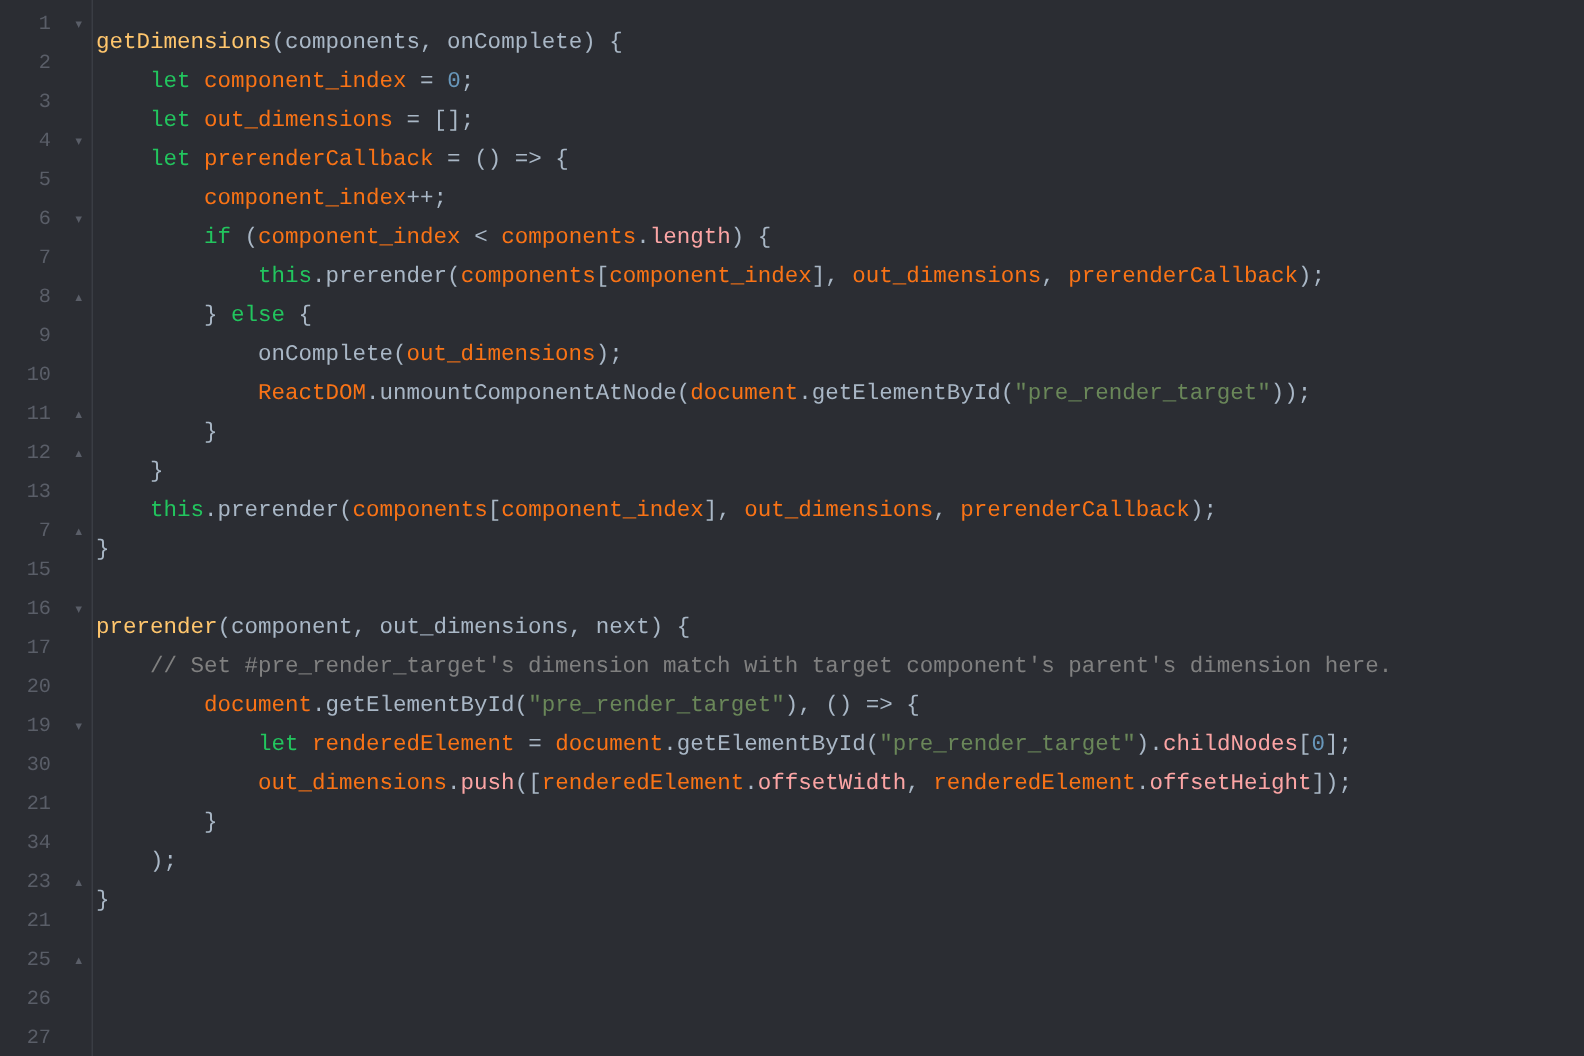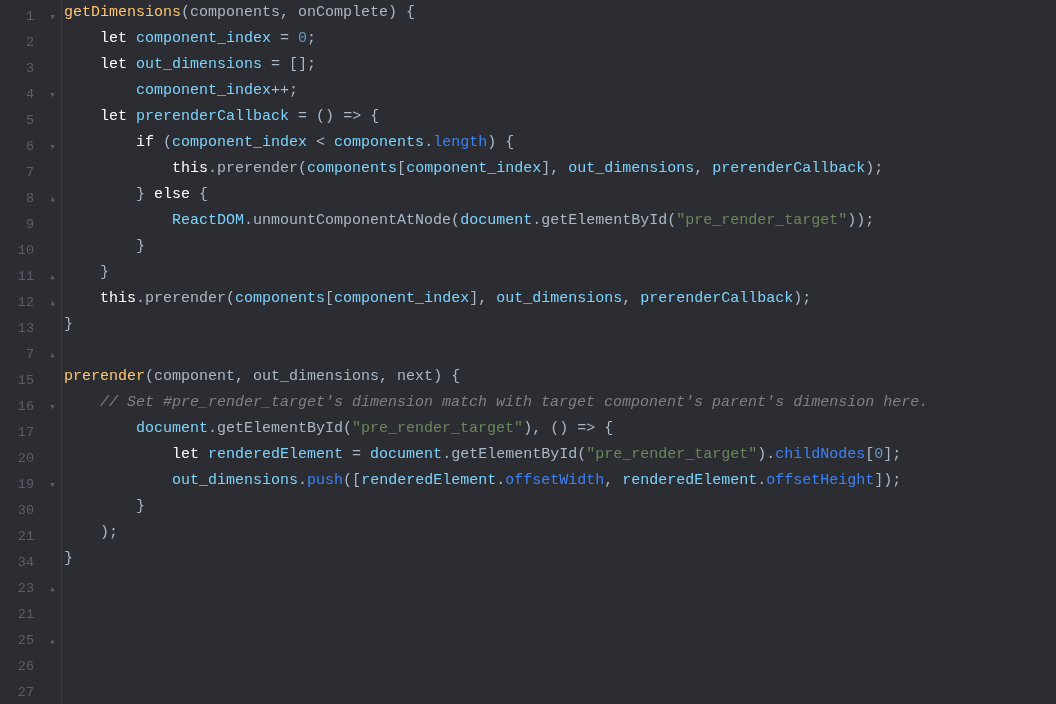--- a/index.html
+++ b/index.html
@@ -37,41 +37,41 @@
   }
   .fold {
     height: 26px;
     line-height: 26px;
     text-align: center;
     color: #5a5e68;
     font-size: 11px;
   }
   .code {
     flex: 1;
-    padding-top: 0;
+    padding-top: 16px;
     padding-left: 2px;
     overflow: hidden;
   }
   .line {
     height: 26px;
     line-height: 26px;
     white-space: pre;
     color: #a9b7c6;
   }
   
-  .kw    { color: #ffffff; }        
+  .kw    { color: #22c55e; }        
   .fn    { color: #ffc66d; }        
   .call  { color: #a9b7c6; }        
-  .prop  { color: #3b82f6; }        
+  .prop  { color: #fca5a5; }        
   .num   { color: #6897bb; }        
   .str   { color: #6a8759; }        
-  .com   { color: #808080; font-style: italic; }  
+  .com   { color: #808080; }  
   .punct { color: #a9b7c6; }
   .param { color: #a9b7c6; }
-  .id    { color: #7dd3fc; }
+  .id    { color: #f97316; }
 </style>
 </head>
 <body>
 
 <div class="editor">
 
   <div class="gutter">
     <div class="ln">1</div>
     <div class="ln">2</div>
     <div class="ln">3</div>
@@ -128,25 +128,26 @@
     <div class="fold"></div>
     <div class="fold">▴</div>
     <div class="fold"></div>
     <div class="fold"></div>
   </div>
 
   <div class="code">
     <div class="line"><span class="fn">getDimensions</span><span class="punct">(</span><span class="param">components</span><span class="punct">, </span><span class="param">onComplete</span><span class="punct">)</span><span class="punct"> {</span></div>
     <div class="line">    <span class="kw">let</span> <span class="id">component_index</span><span class="punct"> = </span><span class="num">0</span><span class="punct">;</span></div>
     <div class="line">    <span class="kw">let</span> <span class="id">out_dimensions</span><span class="punct"> = [];</span></div>
+    <div class="line">    <span class="kw">let</span> <span class="id">prerenderCallback</span><span class="punct"> = </span><span class="punct">(</span><span class="punct">)</span><span class="punct"> =&gt; </span><span class="punct">{</span></div>
     <div class="line">        <span class="id">component_index</span><span class="punct">++;</span></div>
-    <div class="line">    <span class="kw">let</span> <span class="id">prerenderCallback</span><span class="punct"> = </span><span class="punct">(</span><span class="punct">)</span><span class="punct"> =&gt; </span><span class="punct">{</span></div>
     <div class="line">        <span class="kw">if</span> <span class="punct">(</span><span class="id">component_index</span><span class="punct"> &lt; </span><span class="id">components</span><span class="punct">.</span><span class="prop">length</span><span class="punct">)</span><span class="punct"> {</span></div>
     <div class="line">            <span class="kw">this</span><span class="punct">.</span><span class="call">prerender</span><span class="punct">(</span><span class="id">components</span><span class="punct">[</span><span class="id">component_index</span><span class="punct">]</span><span class="punct">, </span><span class="id">out_dimensions</span><span class="punct">, </span><span class="id">prerenderCallback</span><span class="punct">);</span></div>
     <div class="line">        <span class="punct">}</span> <span class="kw">else</span><span class="punct"> {</span></div>
+    <div class="line">            <span class="call">onComplete</span><span class="punct">(</span><span class="id">out_dimensions</span><span class="punct">);</span></div>
     <div class="line">            <span class="id">ReactDOM</span><span class="punct">.</span><span class="call">unmountComponentAtNode</span><span class="punct">(</span><span class="id">document</span><span class="punct">.</span><span class="call">getElementById</span><span class="punct">(</span><span class="str">"pre_render_target"</span><span class="punct">));</span></div>
     <div class="line">        <span class="punct">}</span></div>
     <div class="line">    <span class="punct">}</span></div>
     <div class="line">    <span class="kw">this</span><span class="punct">.</span><span class="call">prerender</span><span class="punct">(</span><span class="id">components</span><span class="punct">[</span><span class="id">component_index</span><span class="punct">]</span><span class="punct">, </span><span class="id">out_dimensions</span><span class="punct">, </span><span class="id">prerenderCallback</span><span class="punct">);</span></div>
     <div class="line"><span class="punct">}</span></div>
     <div class="line"></div>
     <div class="line"><span class="fn">prerender</span><span class="punct">(</span><span class="param">component</span><span class="punct">, </span><span class="param">out_dimensions</span><span class="punct">, </span><span class="param">next</span><span class="punct">)</span><span class="punct"> {</span></div>
     <div class="line">    <span class="com">// Set #pre_render_target's dimension match with target component's parent's dimension here.</span></div>
     <div class="line">        <span class="id">document</span><span class="punct">.</span><span class="call">getElementById</span><span class="punct">(</span><span class="str">"pre_render_target"</span><span class="punct">)</span><span class="punct">, </span><span class="punct">(</span><span class="punct">)</span><span class="punct"> =&gt; </span><span class="punct">{</span></div>
     <div class="line">            <span class="kw">let</span> <span class="id">renderedElement</span><span class="punct"> = </span><span class="id">document</span><span class="punct">.</span><span class="call">getElementById</span><span class="punct">(</span><span class="str">"pre_render_target"</span><span class="punct">)</span><span class="punct">.</span><span class="prop">childNodes</span><span class="punct">[</span><span class="num">0</span><span class="punct">]</span><span class="punct">;</span></div>

